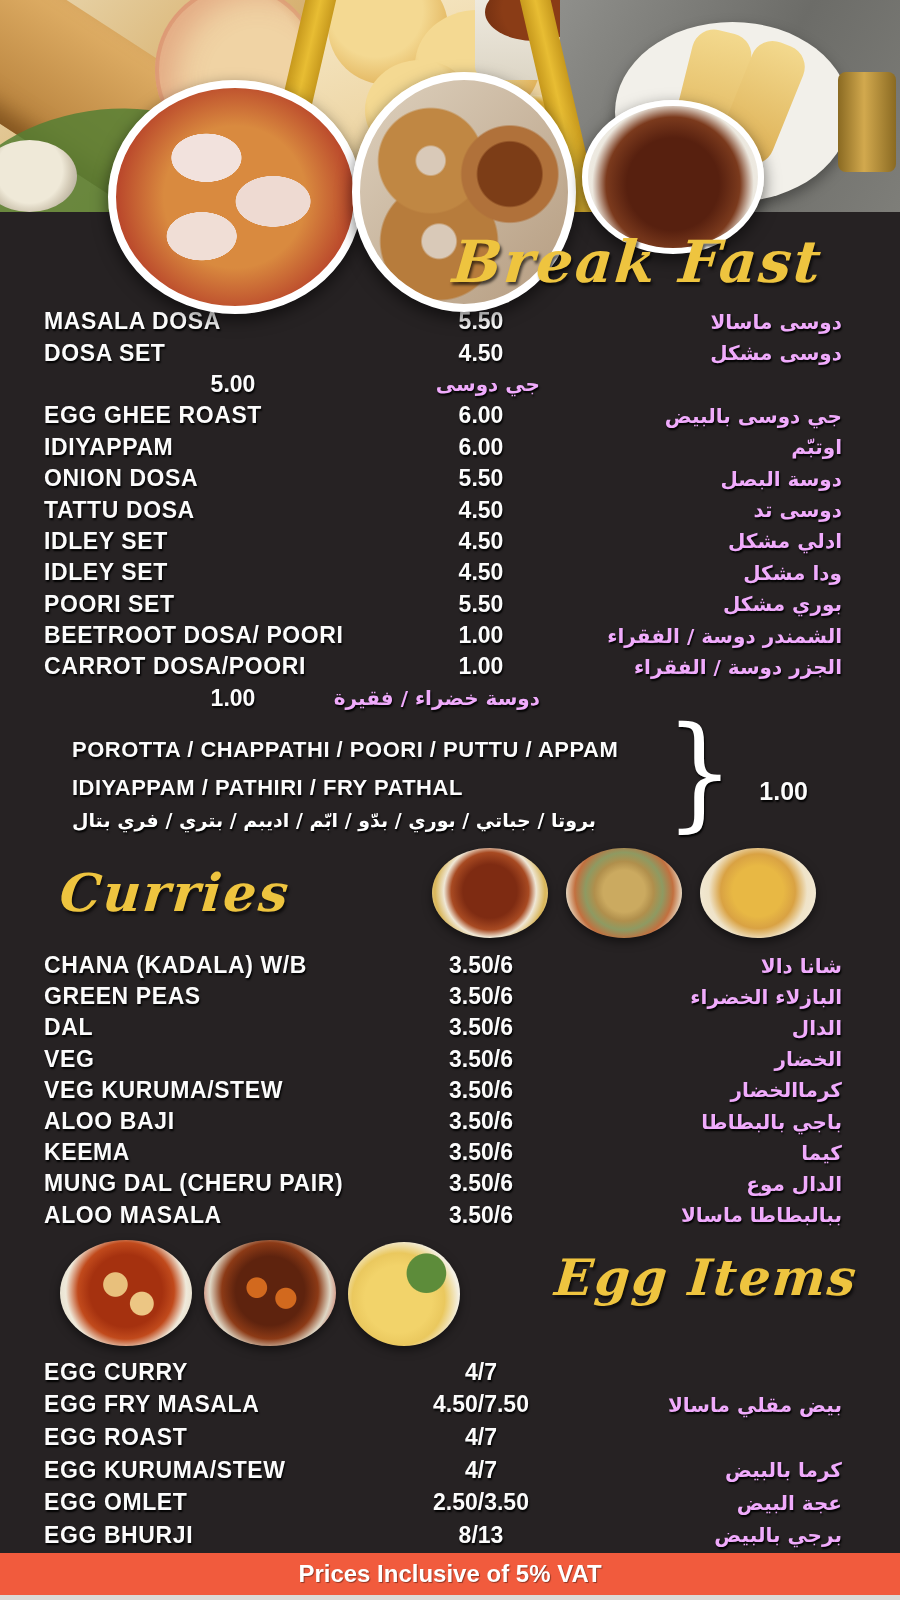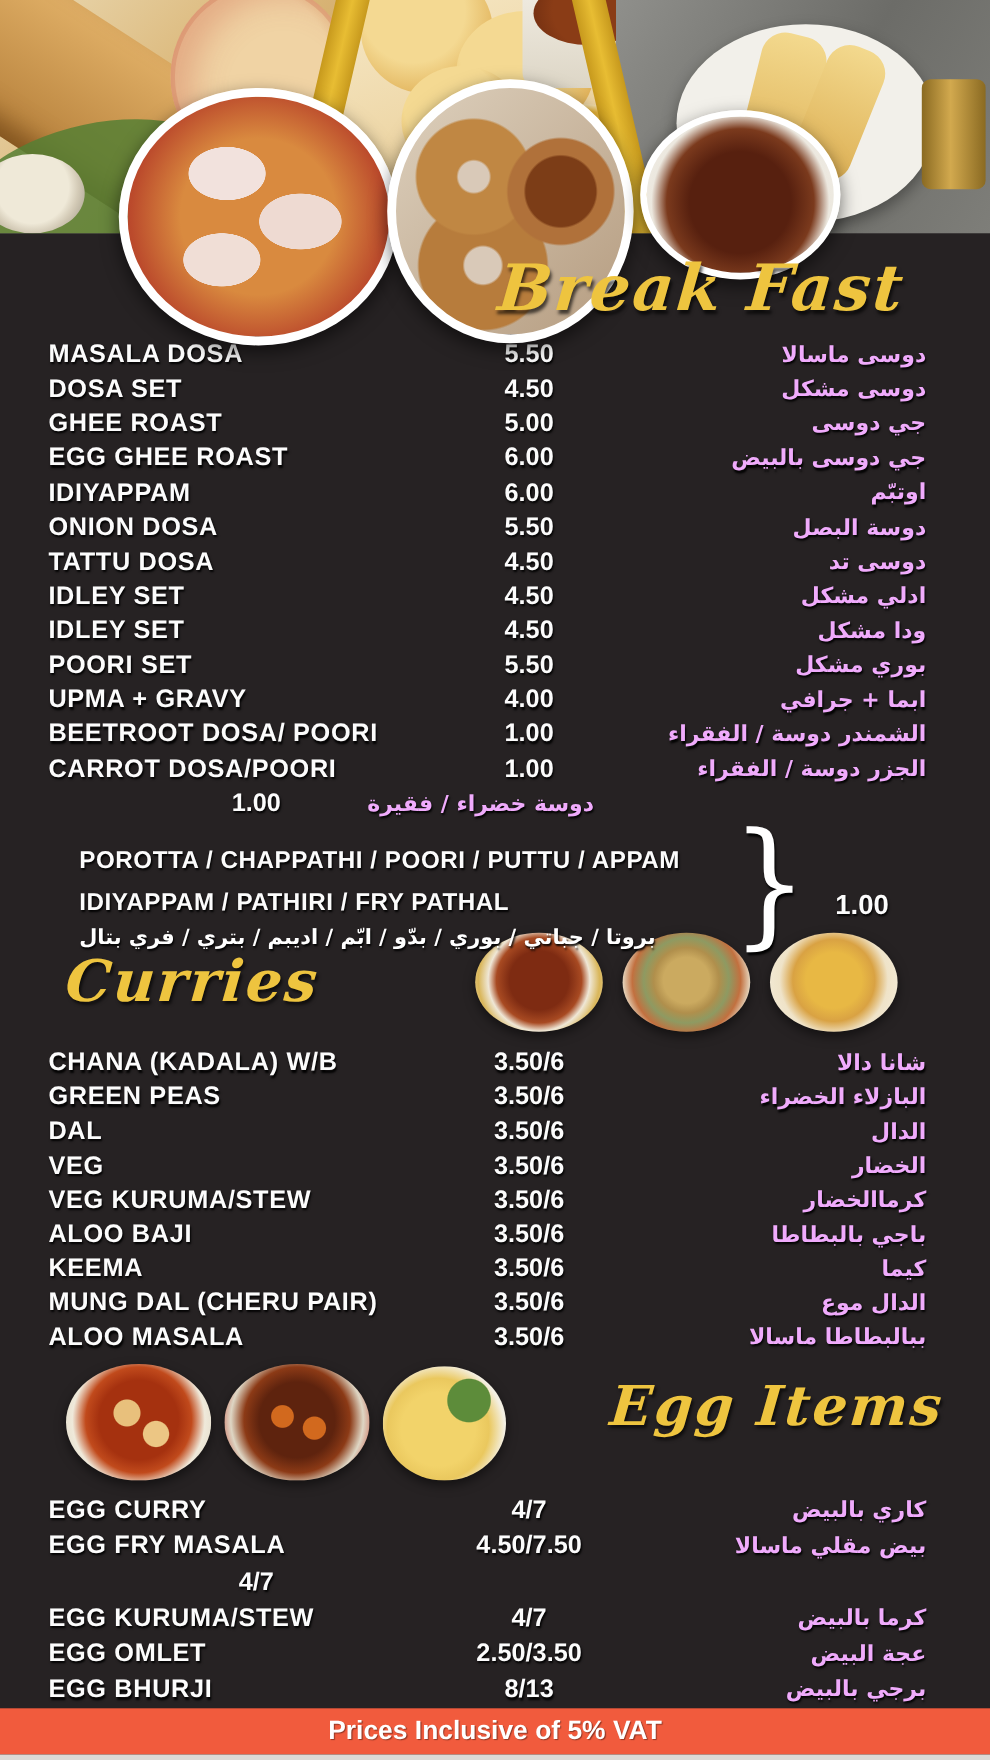--- a/index.html
+++ b/index.html
@@ -95,21 +95,21 @@
   .eg .mrow{height:32.6px;}
   .en{font-weight:bold;font-size:23px;color:#fcfcfc;letter-spacing:.6px;text-shadow:1px 2px 2px #000;white-space:nowrap;}
   .price{font-weight:bold;font-size:23px;color:#fcfcfc;text-align:center;text-shadow:1px 2px 2px #000;white-space:nowrap;}
   .ar{font-family:"DejaVu Sans",sans-serif;font-weight:bold;font-size:20px;color:#f0abfc;text-align:right;
     direction:rtl;text-shadow:1px 2px 2px #000;white-space:nowrap;}
   .tb-bf{top:306px;}
   .tb-cu{top:950px;}
   .tb-eg{top:1356px;}
 
   
-  .combo{position:absolute;left:62px;right:58px;top:767px;height:108px;z-index:4;}
+  .combo{position:absolute;left:62px;right:58px;top:735px;height:108px;z-index:4;}
   .combo .l1,.combo .l2{font-weight:bold;font-size:22px;color:#fcfcfc;letter-spacing:.5px;text-shadow:1px 2px 2px #000;}
   .combo .l1{position:absolute;top:2px;left:10px;}
   .combo .l2{position:absolute;top:40px;left:10px;}
   .combo .lar{position:absolute;top:74px;left:10px;width:640px;font-family:"DejaVu Sans",sans-serif;
     font-weight:bold;font-size:19px;color:#fff;direction:rtl;text-align:left;text-shadow:1px 2px 2px #000;}
   .combo .brace{position:absolute;right:108px;top:-26px;font-family:"DejaVu Serif",serif;font-size:108px;
     font-weight:normal;color:#fff;transform:scaleY(1.15);text-shadow:1px 2px 2px #000;}
   .combo .cprice{position:absolute;right:34px;top:42px;font-weight:bold;font-size:25px;color:#fcfcfc;text-shadow:1px 2px 2px #000;}
 
   
@@ -167,21 +167,20 @@
         <span class="ar">دوسى ماسالا</span>
       </div>
 
       <div class="mrow">
         <span class="en">DOSA SET</span>
         <span class="price">4.50</span>
         <span class="ar">دوسى مشكل</span>
       </div>
 
       <div class="mrow">
-        <span class="en">GHEE ROAST</span>
         <span class="price">5.00</span>
         <span class="ar">جي دوسى</span>
       </div>
 
       <div class="mrow">
         <span class="en">EGG GHEE ROAST</span>
         <span class="price">6.00</span>
         <span class="ar">جي دوسى بالبيض</span>
       </div>
 
@@ -214,25 +213,20 @@
         <span class="price">4.50</span>
         <span class="ar">ودا مشكل</span>
       </div>
 
       <div class="mrow">
         <span class="en">POORI SET</span>
         <span class="price">5.50</span>
         <span class="ar">بوري مشكل</span>
       </div>
 
-      <div class="mrow">
-        <span class="en">UPMA + GRAVY</span>
-        <span class="price">4.00</span>
-        <span class="ar">ابما + جرافي</span>
-      </div>
 
       <div class="mrow">
         <span class="en">BEETROOT DOSA/ POORI</span>
         <span class="price">1.00</span>
         <span class="ar">الشمندر دوسة / الفقراء</span>
       </div>
 
       <div class="mrow">
         <span class="en">CARROT DOSA/POORI</span>
         <span class="price">1.00</span>
@@ -316,30 +310,30 @@
 
   <div class="bowl bowl-eggcurry eg-b1"></div>
   <div class="bowl bowl-eggfry eg-b2"></div>
   <div class="bowl bowl-omlet eg-b3"></div>
   <div class="script-title t-eggs">Egg Items</div>
   <div class="mtable eg tb-eg">
 
       <div class="mrow">
         <span class="en">EGG CURRY</span>
         <span class="price">4/7</span>
-        <span class="ar">كاري بالبيض</span>
       </div>
 
       <div class="mrow">
         <span class="en">EGG FRY MASALA</span>
         <span class="price">4.50/7.50</span>
         <span class="ar">بيض مقلي ماسالا</span>
       </div>
 
       <div class="mrow">
+        <span class="en">EGG ROAST</span>
         <span class="price">4/7</span>
       </div>
 
       <div class="mrow">
         <span class="en">EGG KURUMA/STEW</span>
         <span class="price">4/7</span>
         <span class="ar">كرما بالبيض</span>
       </div>
 
       <div class="mrow">

